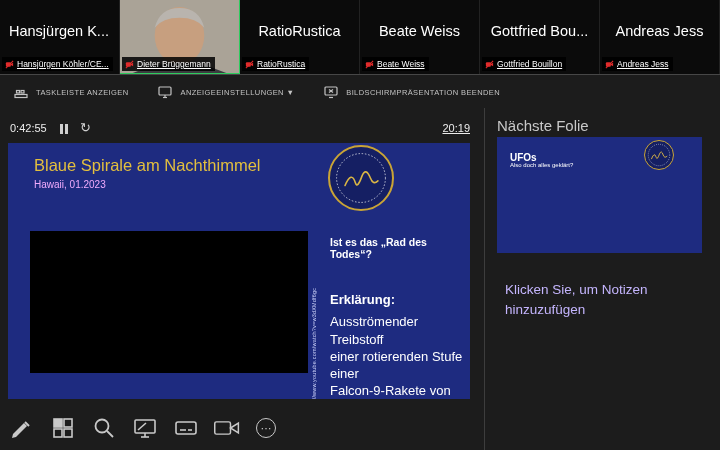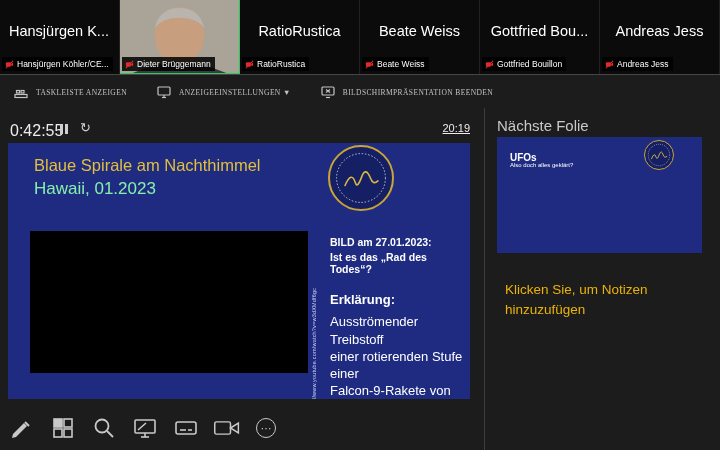--- a/index.html
+++ b/index.html
@@ -11,43 +11,43 @@
            background:#000; border-bottom:1px solid #474747; }
   .tile { position:relative; width:120px; height:74px; background:#0b0b0b;
           border-right:1px solid #222; overflow:hidden; }
   .tile .big-name { position:absolute; top:0; left:0; right:0; bottom:12px; display:flex;
                     align-items:center; justify-content:center; color:#fff; font-size:14.5px;
                     white-space:nowrap; }
   .tile.first .big-name { justify-content:flex-start; padding-left:9px; }
   .tile.active { outline:2px solid #2ecc5e; outline-offset:-2px; }
   .name-badge { position:absolute; left:2px; bottom:3px; display:flex; align-items:center;
                 gap:3px; background:rgba(0,0,0,.85); padding:2px 4px 2px 3px; font-size:8.5px;
-                color:#fff; white-space:nowrap; max-width:115px; overflow:hidden; }
+                color:#fff; white-space:nowrap; max-width:115px; overflow:hidden;text-decoration:underline; }
   .cam-off { width:9px; height:9px; flex:0 0 auto; }
   .tile video-fill, .vid-ph { position:absolute; inset:0; }
 
   
-  .ppt-toolbar { position:absolute; top:82px; left:14px; display:flex; gap:30px; align-items:center; height:20px;font-family:Liberation Serif, serif; }
+  .ppt-toolbar { position:absolute; top:82px; left:14px; display:flex; gap:30px; align-items:center; height:20px; }
   .tb-item { display:flex; align-items:center; gap:8px; color:#c3c3c3; font-size:7.5px;
              letter-spacing:.4px; cursor:default; white-space:nowrap; }
   .tb-item svg { width:14px; height:14px; }
 
   
   .timer-row { position:absolute; top:121px; left:8px; width:462px; height:16px; }
-  .elapsed { position:absolute; left:2px; top:1px; font-size:16px; color:#ececec; }
+  .elapsed { position:absolute; left:2px; top:1px; font-size:11px; color:#ececec; }
   .pause-btn { position:absolute; left:52px; top:3px; display:flex; gap:2.5px; cursor:pointer; }
   .pause-btn i { display:block; width:2.5px; height:10px; background:#cfcfcf; }
   .restart-btn { position:absolute; left:72px; top:-1px; font-size:13px; color:#cfcfcf; cursor:pointer; }
   .clock { position:absolute; right:0; top:1px; font-size:11px; color:#ececec;text-decoration:underline; }
 
   
   .slide { position:absolute; left:8px; top:143px; width:462px; height:256px;
            background:#1e2b80; overflow:hidden; }
   .slide-title { position:absolute; left:26px; top:13px; color:#e3bf3e; font-size:16.5px; }
-  .slide-subtitle { position:absolute; left:26px; top:36px; color:#86efac; font-size:17px; }
+  .slide-subtitle { position:absolute; left:26px; top:36px; color:#f0abfc; font-size:10px; }
   .logo { position:absolute; left:320px; top:2px; width:66px; height:66px; border-radius:50%;
           background:#151f63; border:2px solid #c9a436; }
   .logo svg, .thumb-logo svg { position:absolute; inset:0; width:100%; height:100%; }
   .video-black { position:absolute; left:22px; top:88px; width:278px; height:142px; background:#000; }
   .bild { position:absolute; left:322px; top:93px; width:138px; color:#fff; font-size:10.5px;
           font-weight:bold; }
   .bild div { margin-bottom:3px; }
   .expl { position:absolute; left:322px; top:148px; width:142px; color:#fff; font-size:13px;
           line-height:1.33; }
   .expl .t { font-weight:bold; margin-bottom:5px; }
@@ -56,21 +56,21 @@
 
   
   .vdivider { position:absolute; left:484px; top:108px; width:1px; height:342px; background:#3d3d3d; }
   .next-header { position:absolute; left:497px; top:117px; font-size:15px; color:#c9c9c9; }
   .thumb { position:absolute; left:497px; top:137px; width:205px; height:116px; background:#1e2b80; overflow:hidden; }
   .thumb-title { position:absolute; left:13px; top:15px; font-size:10px; font-weight:bold; color:#fff; }
   .thumb-sub { position:absolute; left:13px; top:25px; font-size:6px; color:#fff; }
   .thumb-logo { position:absolute; right:28px; top:3px; width:30px; height:30px; border-radius:50%;
                 background:#151f63; border:1px solid #c9a436; }
   .notes { position:absolute; left:505px; top:280px; width:178px; font-size:13.5px;
-           color:#eab308; line-height:1.5; cursor:text; }
+           color:#c4b5fd; line-height:1.5; cursor:text; }
 
   
   .tools { position:absolute; left:8px; top:410px; height:36px; display:flex; align-items:center; gap:13px; }
   .tool { display:flex; align-items:center; justify-content:center; width:28px; height:32px; cursor:pointer; }
   .tool svg { width:24px; height:24px; }
   .tool.camera svg { width:32px; height:28px; }
   .tool.more { width:24px; }
   .more-circle { width:20px; height:20px; border:1.4px solid #c9c9c9; border-radius:50%;
                  display:flex; align-items:center; justify-content:center; font-size:11px;
                  color:#c9c9c9; line-height:1; }
@@ -206,21 +206,20 @@
       <circle cx="33" cy="33" r="26" fill="none" stroke="#ffffff" stroke-width="1" stroke-dasharray="1.6 1.9" opacity="0.75"></circle>
       <path d="M16 41 q7 -16 11 -3 q2 7 7 -7 q4 -10 9 2 q3 8 8 3" stroke="#d9b545" stroke-width="1.7" fill="none" stroke-linecap="round"></path>
     </svg>
   </div>
 
   <div class="video-black"></div>
 
   <div class="url-vert">https://www.youtube.com/watch?v=w3dXMdf6gc</div>
 
   <div class="bild">
-    <div>BILD am 27.01.2023:</div>
     <div>Ist es das „Rad des Todes“?</div>
   </div>
 
   <div class="expl">
     <div class="t">Erklärung:</div>
     <div>Ausströmender Treibstoff</div>
     <div>einer rotierenden Stufe einer</div>
     <div>Falcon-9-Rakete von Space X</div>
   </div>
 </div>

